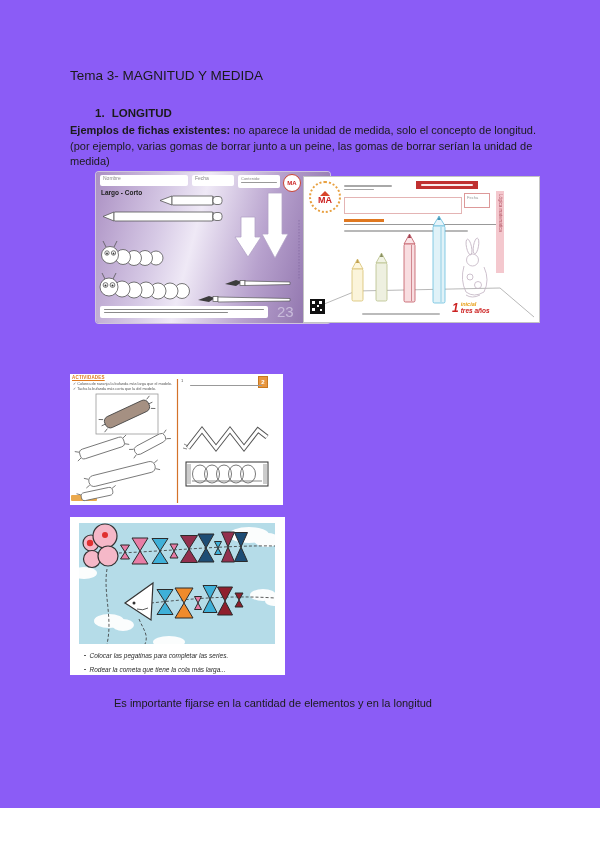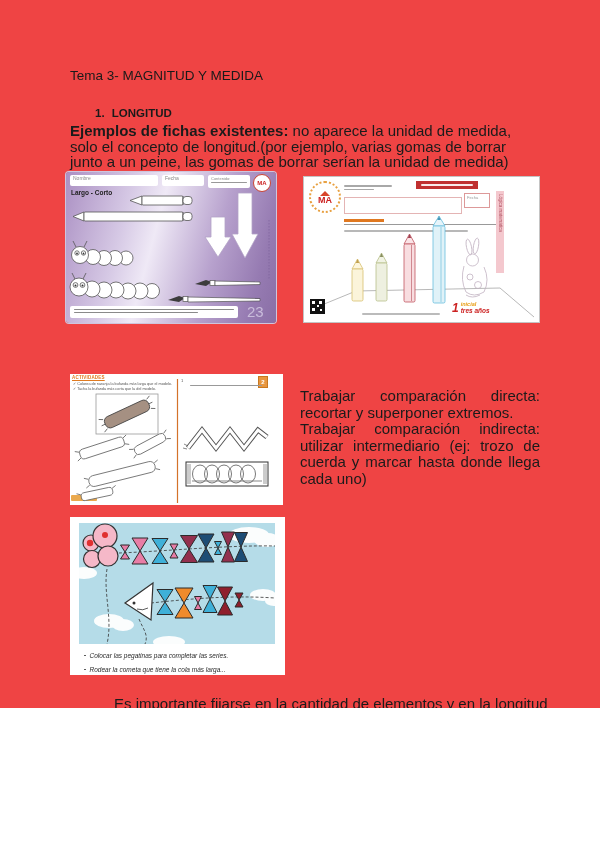--- a/index.html
+++ b/index.html
@@ -1,26 +1,26 @@
 <!DOCTYPE html>
 <html><head>
 <meta charset="utf-8">
 <style>
   html,body{margin:0;padding:0;background:#ffffff;}
-  #page{position:relative;width:600px;height:708px;background:#ef4444;overflow:hidden;
+  #page{position:relative;width:600px;height:808px;background:#8b5cf6;overflow:hidden;
         font-family:"Liberation Sans",sans-serif;color:#1a1a1a;}
   .abs{position:absolute;}
-  .doc-text{font-size:15px;line-height:15.5px;color:#1b1b1b;}
+  .doc-text{font-size:11px;line-height:15.5px;color:#1b1b1b;}
   .just{text-align:justify;}
   .bold{font-weight:bold;}
   .bar{background:#a8a8a8;height:1.5px;border-radius:1px;}
   
-  #ws1{left:66px;top:172px;width:210px;height:151px;border-radius:3px;
+  #ws1{left:96px;top:172px;width:210px;height:151px;border-radius:3px;
        background:linear-gradient(105deg,#ab90c3 0%,#d6c9e5 28%,#efe9f6 42%,#b7a1cd 68%,#967bb2 88%,#8a6fa6 100%);
-       box-shadow:0 0 0 1px #cfc5dc;}
+       box-shadow:0 0 0 1px #cfc5dc;padding-left:24px;}
   .whitebox{background:#fff;border-radius:2px;}
   .fieldlabel{font-size:5px;color:#888;padding:1px 0 0 3px;line-height:5px;}
   #ws1-title{font-size:6.5px;font-weight:bold;color:#222;}
   #ws1-logo{width:16px;height:16px;border-radius:50%;background:#fff;border:1.5px solid #cc4433;
             display:flex;align-items:center;justify-content:center;font-size:6px;font-weight:bold;color:#cc2222;}
   #ws1-page{font-size:15px;color:#c9bcdb;}
   
   #ws2{left:303px;top:176px;width:237px;height:147px;background:#fff;border:1px solid #c4c4c4;box-sizing:border-box;}
   #ws2-logo{width:28px;height:28px;border-radius:50%;background:#fff;border:2px dotted #e8a040;
             display:flex;flex-direction:column;align-items:center;justify-content:center;}
@@ -299,24 +299,20 @@
         <ellipse cx="130" cy="100" rx="7.5" ry="9" stroke-width="0.8"></ellipse>
         <ellipse cx="142" cy="100" rx="7.5" ry="9" stroke-width="0.8"></ellipse>
         <ellipse cx="154" cy="100" rx="7.5" ry="9" stroke-width="0.8"></ellipse>
         <ellipse cx="166" cy="100" rx="7.5" ry="9" stroke-width="0.8"></ellipse>
         <ellipse cx="178" cy="100" rx="7.5" ry="9" stroke-width="0.8"></ellipse>
         <line x1="122" y1="107" x2="192" y2="107" stroke-width="0.7"></line>
       </g>
     </svg>
   </div>
 
-  <div class="abs doc-text just" style="left:300px;top:388px;width:240px;line-height:16.5px;">
-    <div>Trabajar comparación directa: recortar y superponer extremos.</div>
-    <div>Trabajar comparación indirecta: utilizar intermediario (ej: trozo de cuerda y marcar hasta donde llega cada uno)</div>
-  </div>
 
   <div id="ws4" class="abs">
     <svg id="ws4-sky" class="abs" width="196" height="121" viewBox="0 0 196 121">
       <rect x="0" y="0" width="196" height="121" fill="#b5dce8"></rect>
 
       <g fill="#ffffff" opacity="0.95">
         <ellipse cx="170" cy="12" rx="20" ry="8"></ellipse>
           <ellipse cx="188" cy="17" rx="13" ry="7"></ellipse>
         <ellipse cx="5" cy="50" rx="13" ry="6"></ellipse>
         <ellipse cx="30" cy="98" rx="15" ry="7"></ellipse>

